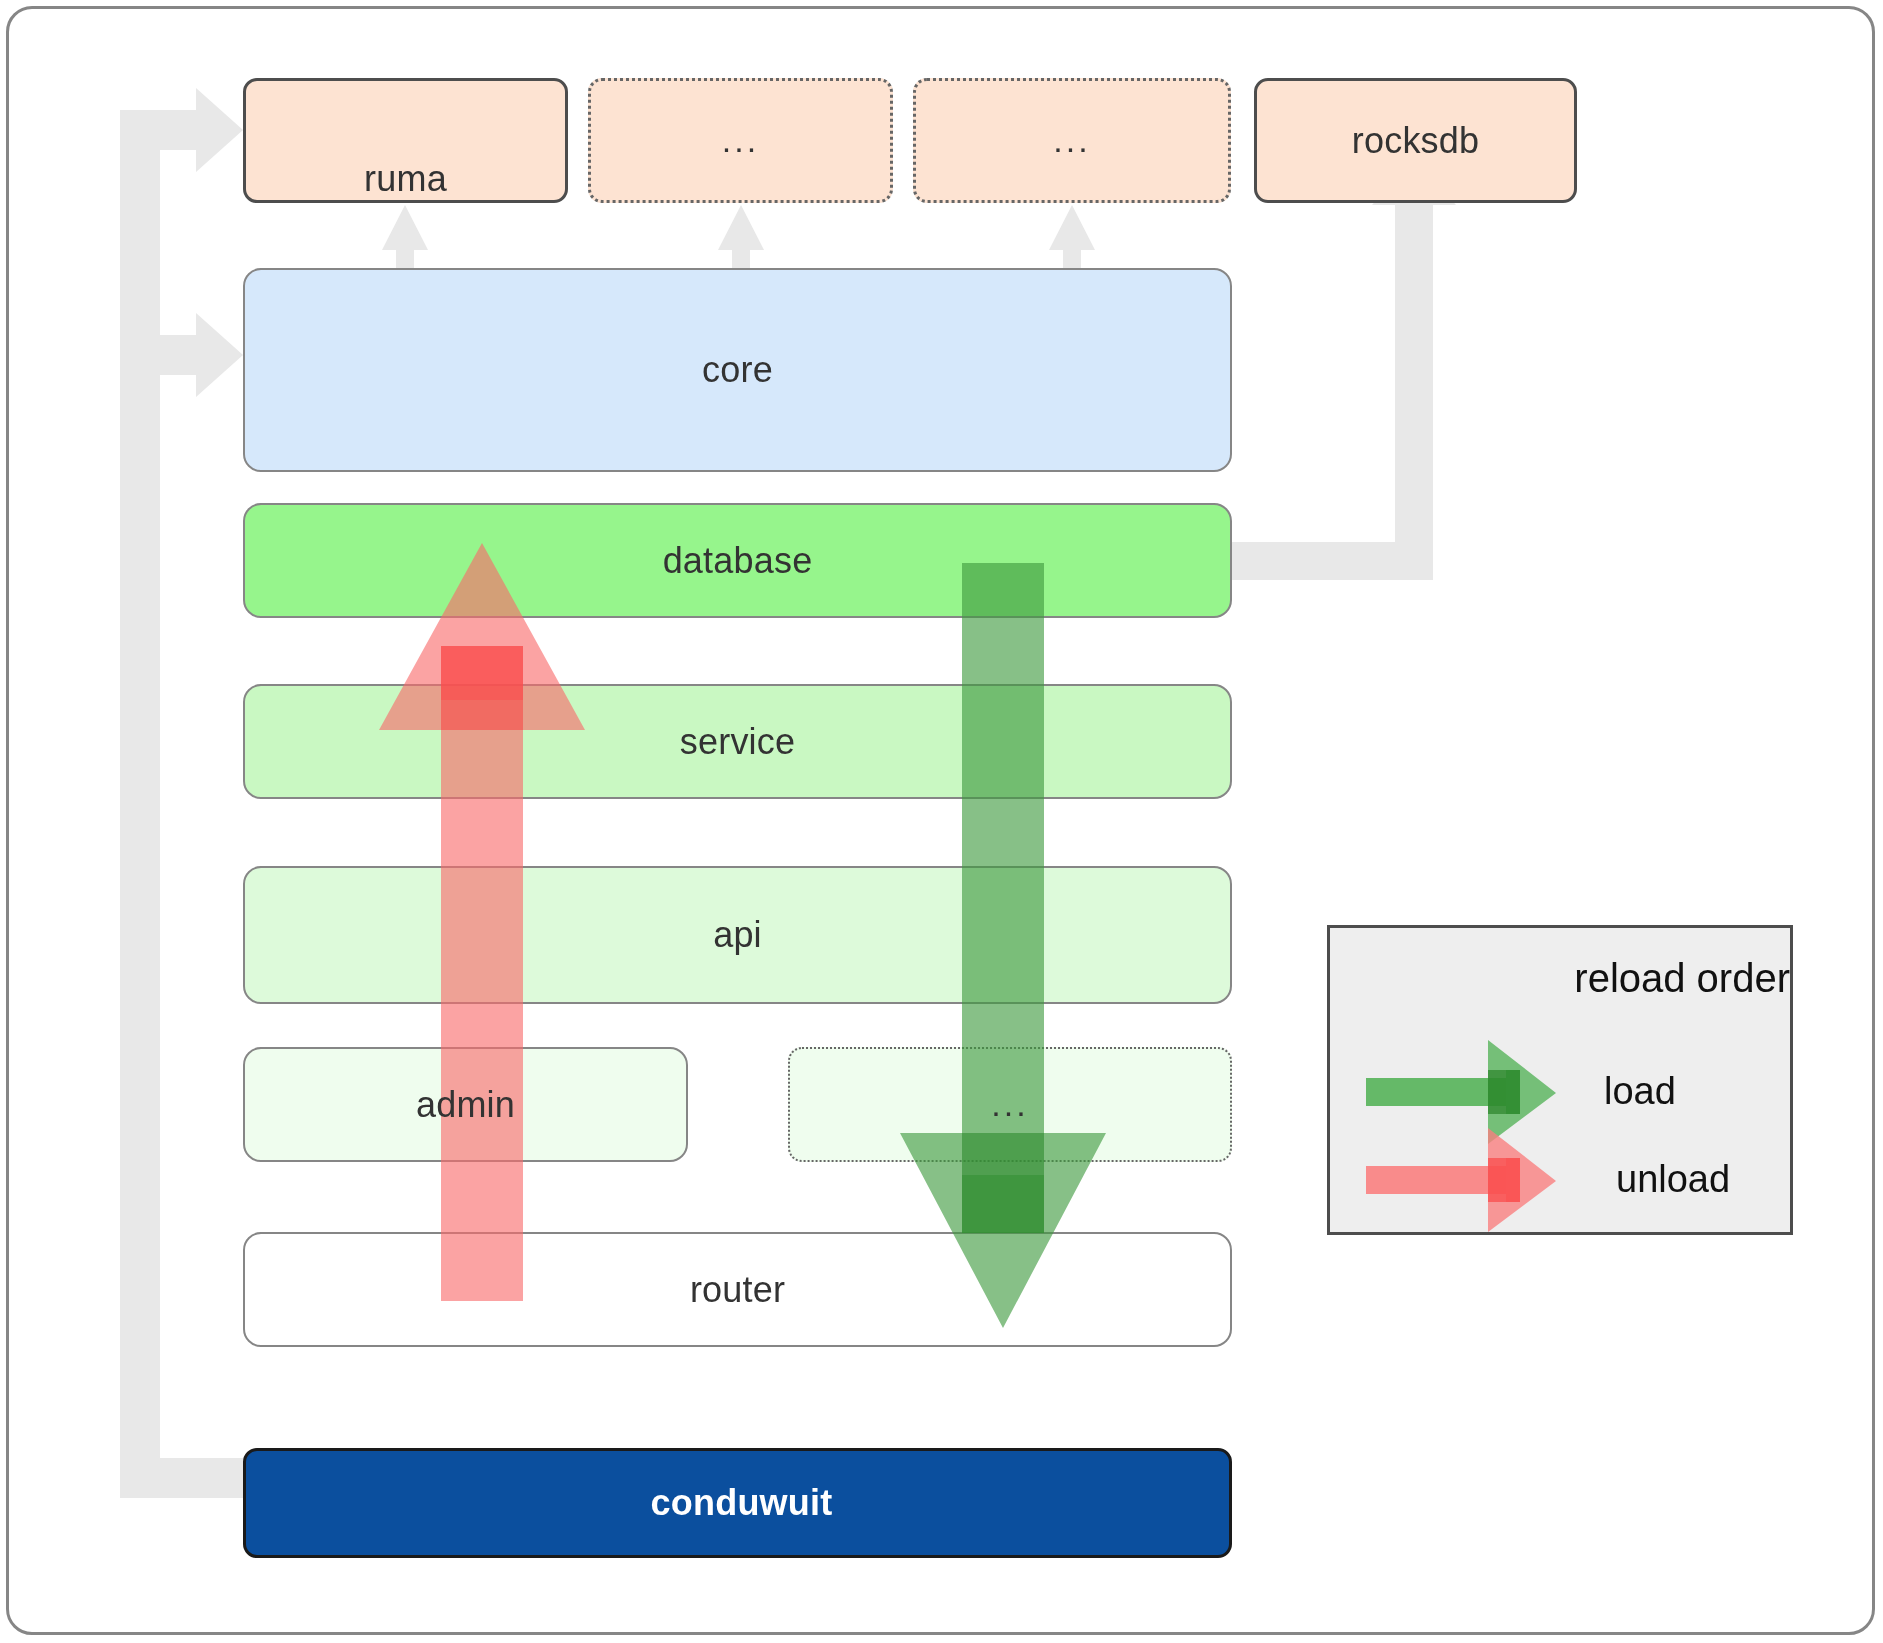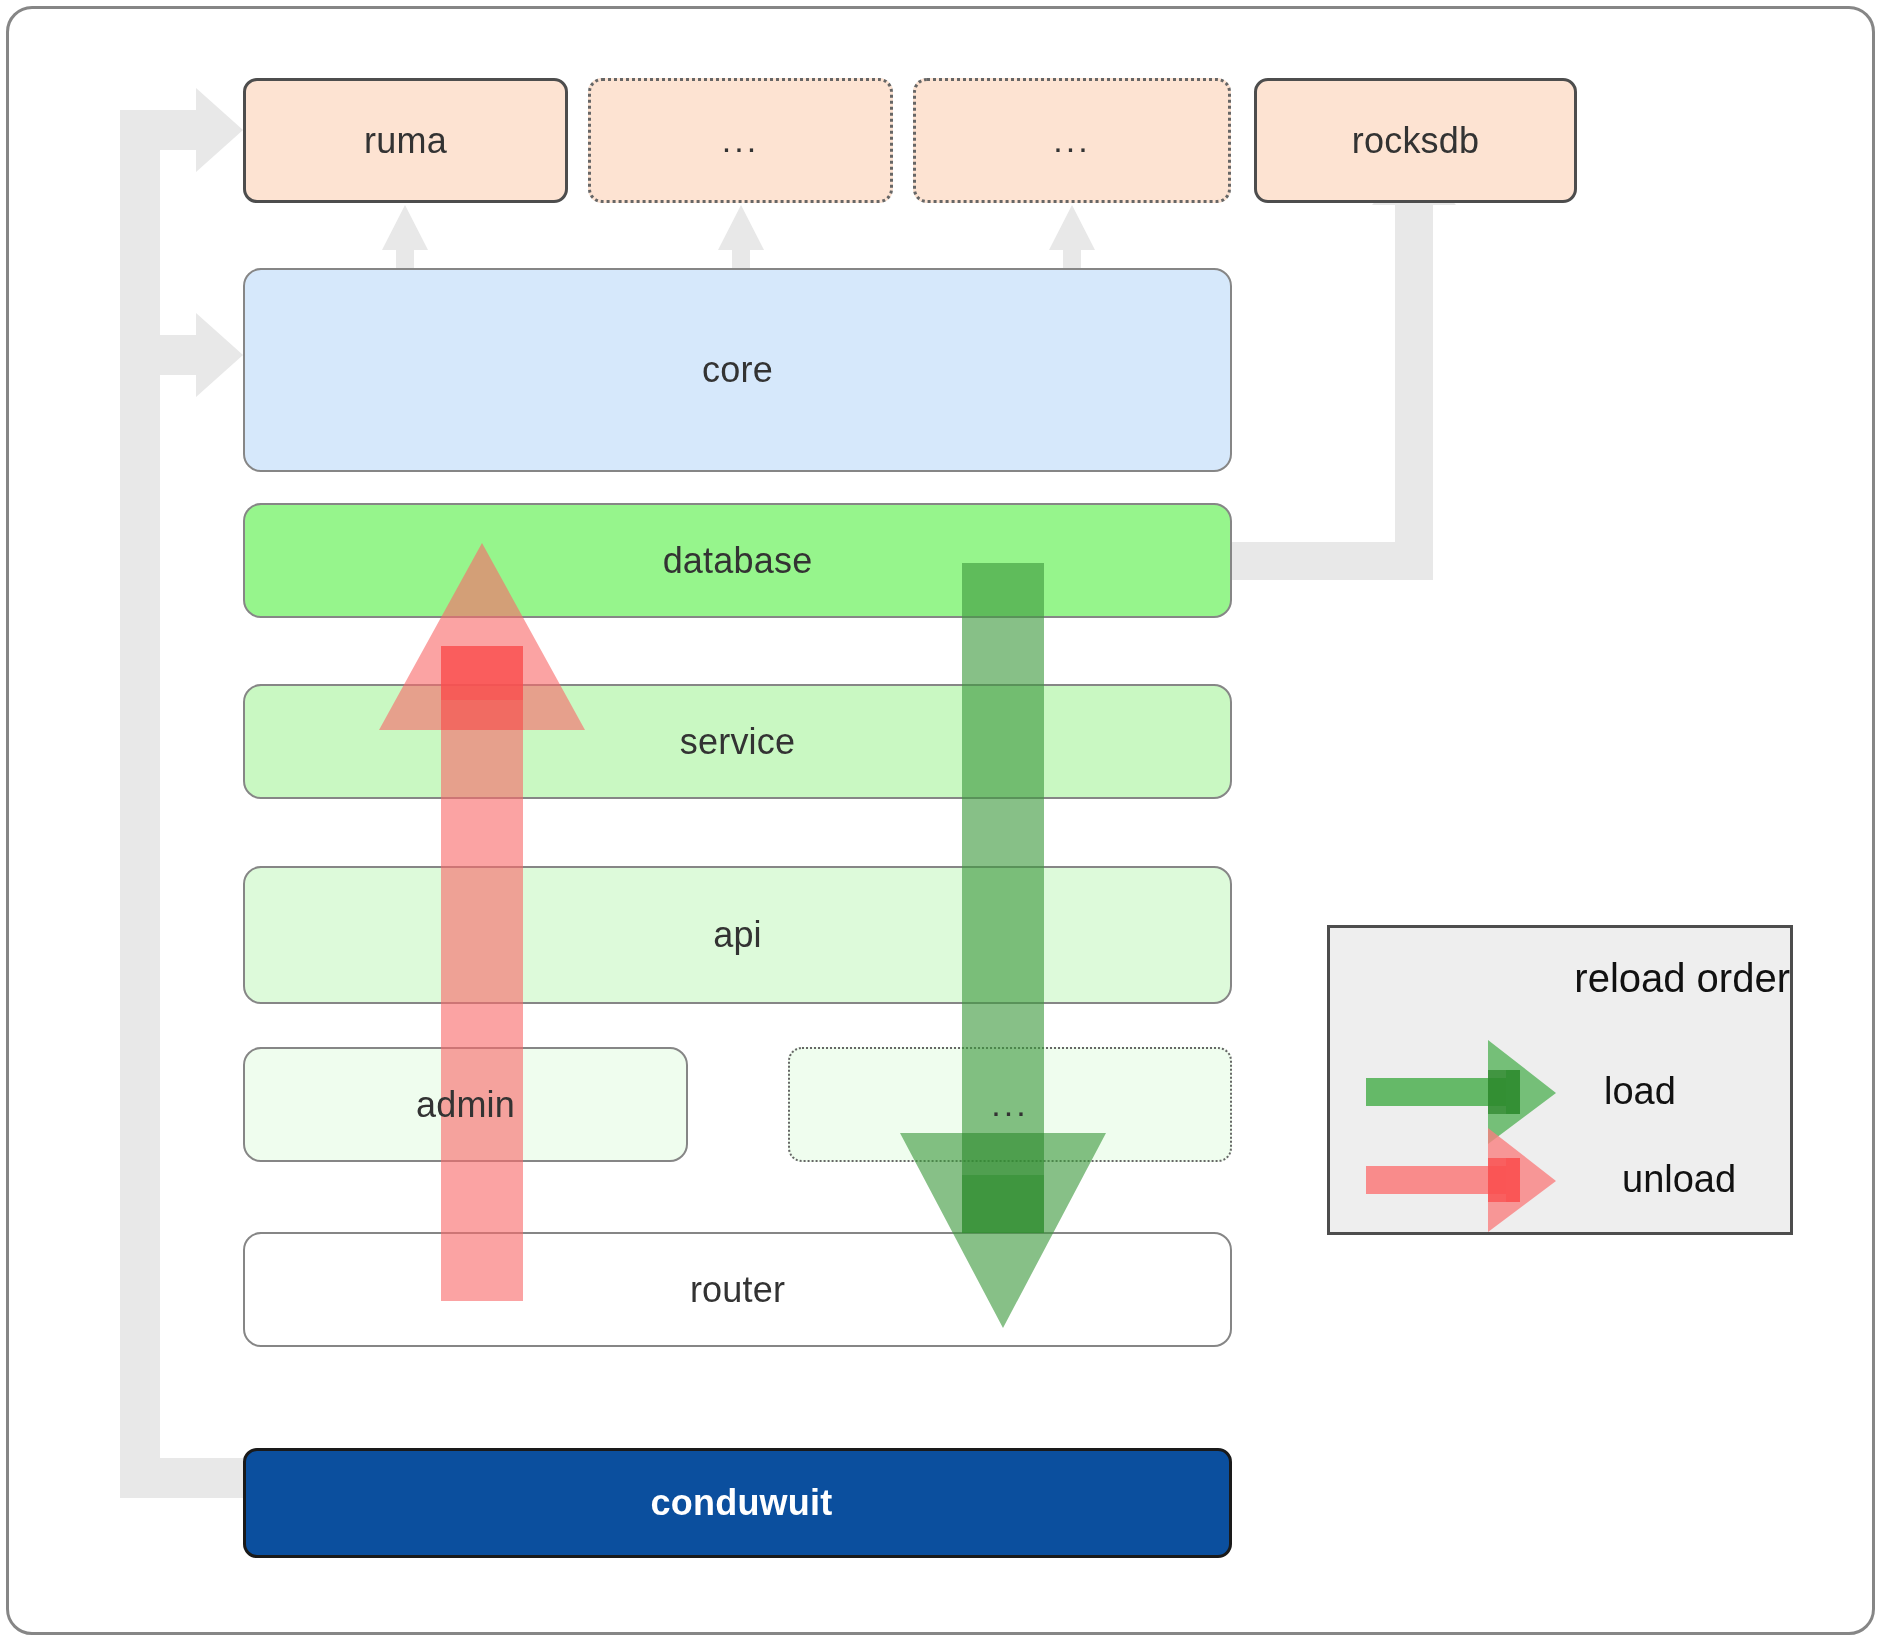--- a/index.html
+++ b/index.html
@@ -38,21 +38,21 @@
   .legend{
     position:absolute;left:1327px;top:925px;width:466px;height:310px;
     background:#eeeeee;border:3px solid #4d4d4d;box-sizing:border-box;
   }
   .legend-title{
     position:absolute;left:0;top:28px;width:100%;text-align:right;
     font-size:40px;color:#111111;
   }
   .legend-row-label{position:absolute;font-size:38px;color:#111111;}
   #lg-load-label{left:274px;top:142px;}
-  #lg-unload-label{left:292px;top:230px;}
+  #lg-unload-label{left:286px;top:230px;}
 </style>
 </head>
 <body>
 
 <div id="stage">
 
   <div class="frame"></div>
 
   <svg class="underlay" viewBox="0 0 1883 1643">
     <g fill="#e8e8e8">
@@ -60,21 +60,21 @@
       <path d="M 243 1498 L 120 1498 L 120 130 L 160 130 L 160 1458 L 243 1458 Z"></path>
 
       <path d="M 120 110 L 196 110 L 196 88 L 243 130 L 196 172 L 196 150 L 120 150 Z"></path>
 
       <path d="M 160 335 L 196 335 L 196 313 L 243 355 L 196 397 L 196 375 L 160 375 Z"></path>
 
       <path d="M 1232 542 L 1395 542 L 1395 205 L 1372 205 L 1414 158 L 1456 205 L 1433 205 L 1433 580 L 1232 580 Z"></path>
     </g>
   </svg>
 
-  <div class="node solid peach" style="left:243px;top:78px;width:325px;height:125px;">
+  <div class="node solid peach" style="left:243px;top:78px;width:325px;height:125px;align-items:flex-end;">
     <span class="lbl">ruma</span>
   </div>
 
   <div class="node dotted peach" style="left:588px;top:78px;width:305px;height:125px;">
     <span class="lbl ellipsis">...</span>
   </div>
 
   <div class="node dotted peach" style="left:913px;top:78px;width:318px;height:125px;">
     <span class="lbl ellipsis">...</span>
   </div>

